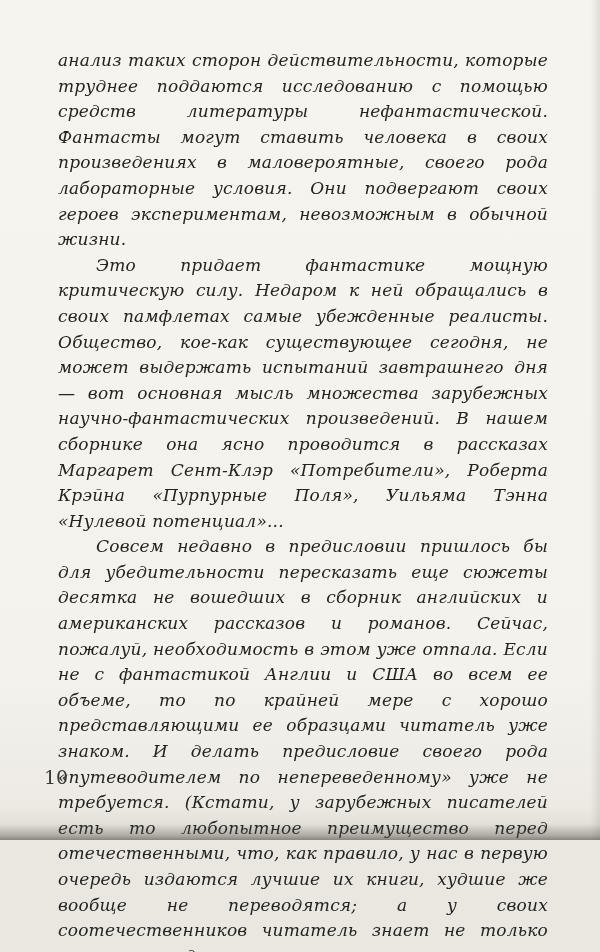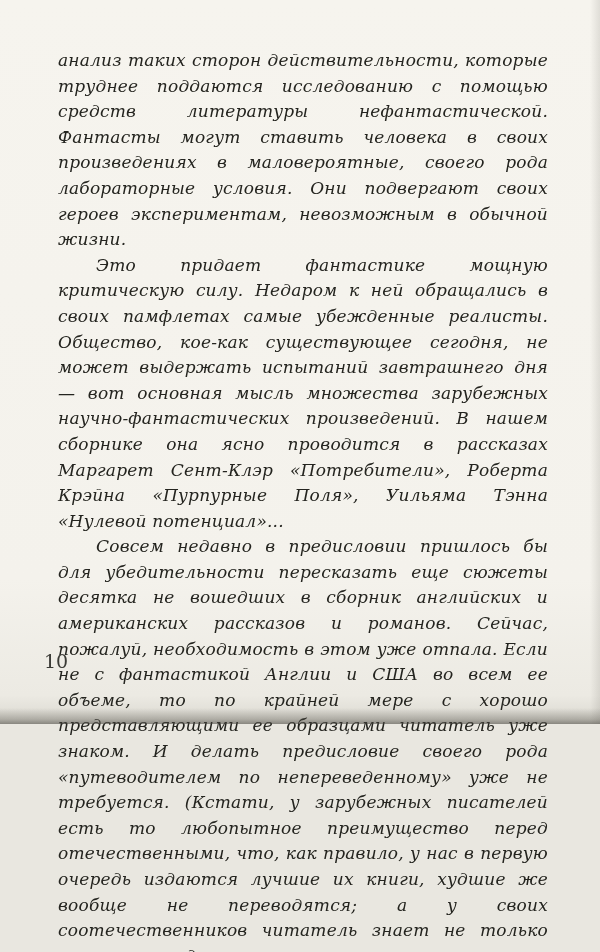--- a/index.html
+++ b/index.html
@@ -6,21 +6,21 @@
     margin: 0;
     padding: 0;
     width: 600px;
     height: 952px;
     overflow: hidden;
     background: #e9e7e0;
   }
   .page {
     position: relative;
     width: 600px;
-    height: 724px;
+    height: 840px;
     background: linear-gradient(180deg, #f6f4ee 0%, #f4f2ec 80%, #eceae3 96%, #d9d7cf 100%);
     box-sizing: border-box;
     font-family: "DejaVu Serif", "Liberation Serif", serif;
   }
   .text-block {
     position: absolute;
     top: 48px;
     left: 58px;
     right: 52px;
     color: #24241f;

